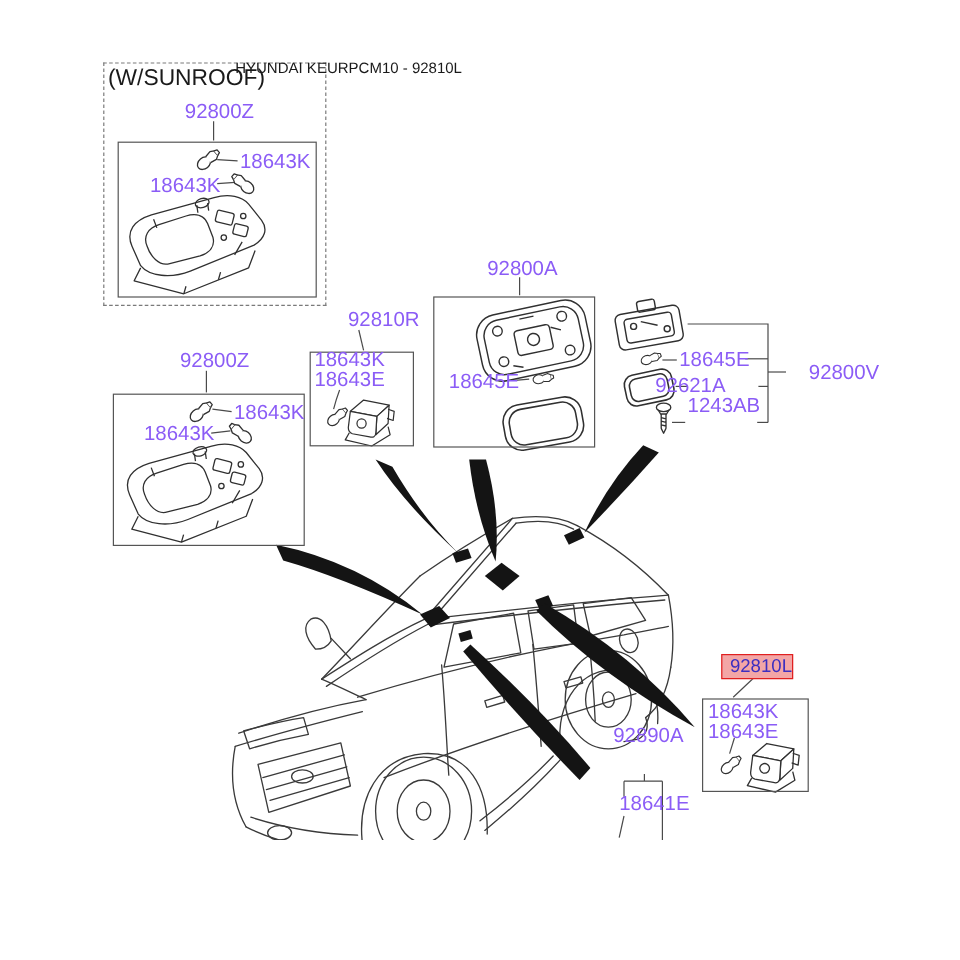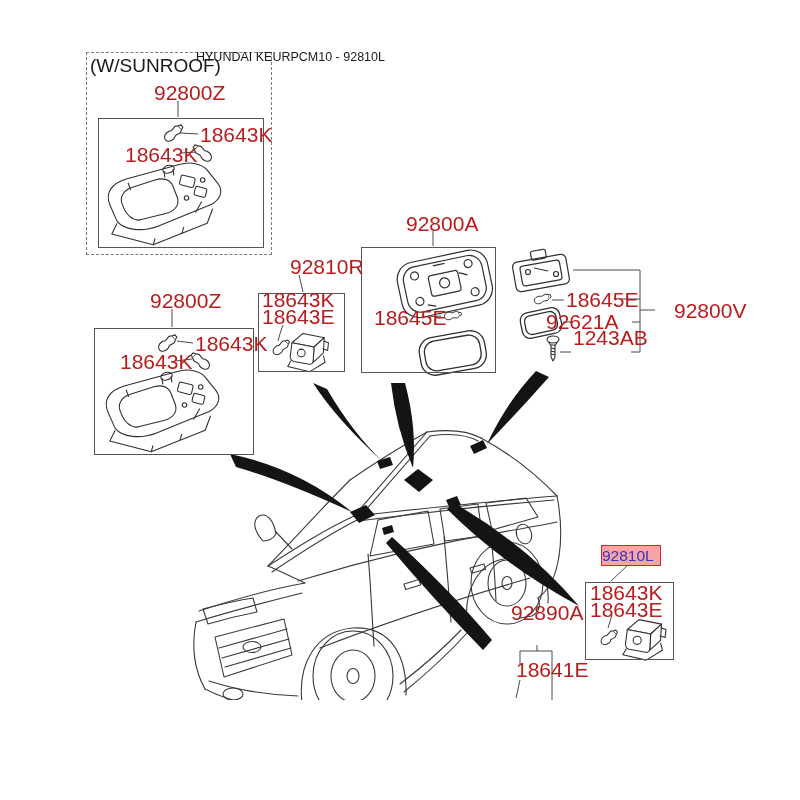--- a/index.html
+++ b/index.html
@@ -1,25 +1,25 @@
 <!DOCTYPE html>
 <html><head>
 <meta charset="utf-8">
 <style>
   html,body{margin:0;padding:0;background:#fff;}
   #stage{position:relative;width:800px;height:700px;background:#ffffff;overflow:hidden;
          font-family:"Liberation Sans", sans-serif;padding-left:16px;}
   #art{position:absolute;left:0;top:0;}
-  .lbl{position:absolute;color:#b91c1c;font-size:21px;line-height:17px;white-space:nowrap;}
+  .lbl{position:absolute;color:#8b5cf6;font-size:17px;line-height:17px;white-space:nowrap;}
   .blk{position:absolute;color:#1a1a1a;white-space:nowrap;}
   .pbox{position:absolute;border:1.3px solid #555;background:transparent;}
   .dbox{position:absolute;border:1.5px dashed #7a7a7a;background:transparent;}
   .hl{position:absolute;left:601px;top:545px;width:58px;height:19px;
       background:#f3a6a6;border:1.8px solid #e02020;color:#3d2fc0;
-      font-size:15.5px;line-height:19px;text-align:left;}
+      font-size:15.5px;line-height:19px;text-align:right;}
   #title-text{left:196px;top:50px;font-size:12.5px;}
   #sunroof-note{left:90px;top:55px;font-size:19px;}
 </style>
 </head>
 <body>
 
 <div id="stage">
 
   <svg id="art" width="800" height="800" viewBox="0 0 800 800">
     <defs>

